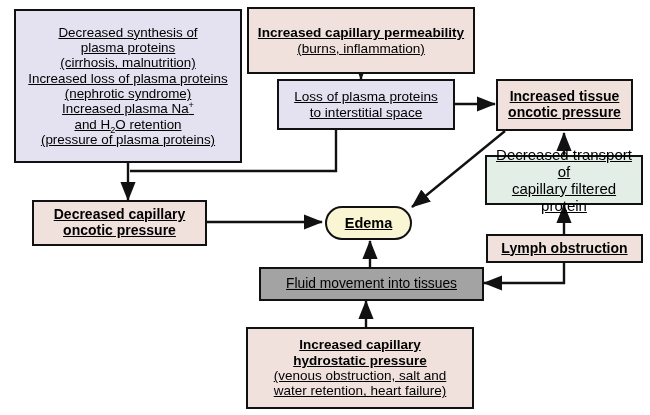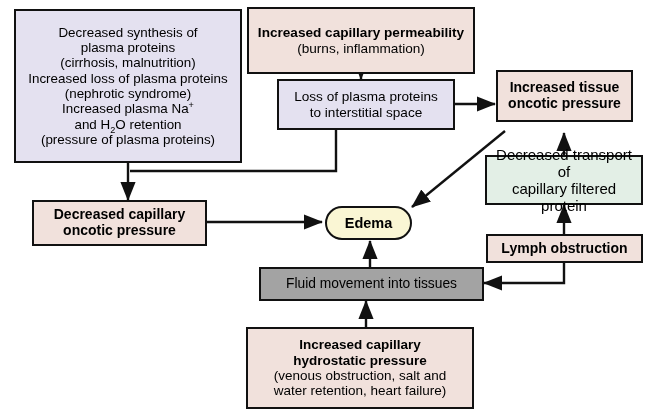--- a/index.html
+++ b/index.html
@@ -3,21 +3,21 @@
 <meta charset="utf-8">
 <style>
   html,body{margin:0;padding:0;background:#ffffff;}
   body{width:650px;height:415px;overflow:hidden;
        font-family:"Liberation Sans","DejaVu Sans",sans-serif;color:#000;}
   #stage{position:relative;width:650px;height:415px;background:#fff;}
 
   .box{position:absolute;box-sizing:border-box;border:2px solid #111;
        display:flex;align-items:center;justify-content:center;text-align:center;
        line-height:1.14;}
-  .box .txt{display:block;width:100%;padding:0 3px;white-space:pre-line;}
+  .box .txt{display:block;width:100%;padding:0 3px;white-space:pre-line;text-decoration:underline;}
 
   .c-lav{background:#e4e1f0;}
   .c-pink{background:#f1e1dc;}
   .c-mint{background:#e3efe6;}
   .c-yellow{background:#faf6d4;border-radius:17px;}
   .c-blue{background:#a3a3a3;}
 
   .bold{font-weight:bold;}
   sup{font-size:.68em;vertical-align:super;line-height:0;}
   sub{font-size:.68em;vertical-align:sub;line-height:0;}
@@ -68,21 +68,21 @@
 
   <div class="box c-pink" style="left:247px;top:7px;width:228px;height:67px;font-size:13.6px;justify-content:center;">
     <span class="txt"><span class="bold">Increased capillary permeability</span><br><span>(burns, inflammation)</span></span>
   </div>
 
   <div class="box c-lav" style="left:277px;top:79px;width:178px;height:51px;font-size:13.6px;">
     <span class="txt">Loss of plasma proteins
 to interstitial space</span>
   </div>
 
-  <div class="box c-pink" style="left:496px;top:70px;width:137px;height:52px;font-size:14px;font-weight:bold;">
+  <div class="box c-pink" style="left:496px;top:79px;width:137px;height:52px;font-size:14px;font-weight:bold;">
     <span class="txt">Increased tissue
 oncotic pressure</span>
   </div>
 
   <div class="box c-mint" style="left:485px;top:155px;width:158px;height:50px;font-size:15px;">
     <span class="txt">Decreased transport of
 capillary filtered protein</span>
   </div>
 
   <div class="box c-pink" style="left:486px;top:234px;width:157px;height:29px;font-size:14px;font-weight:bold;">

